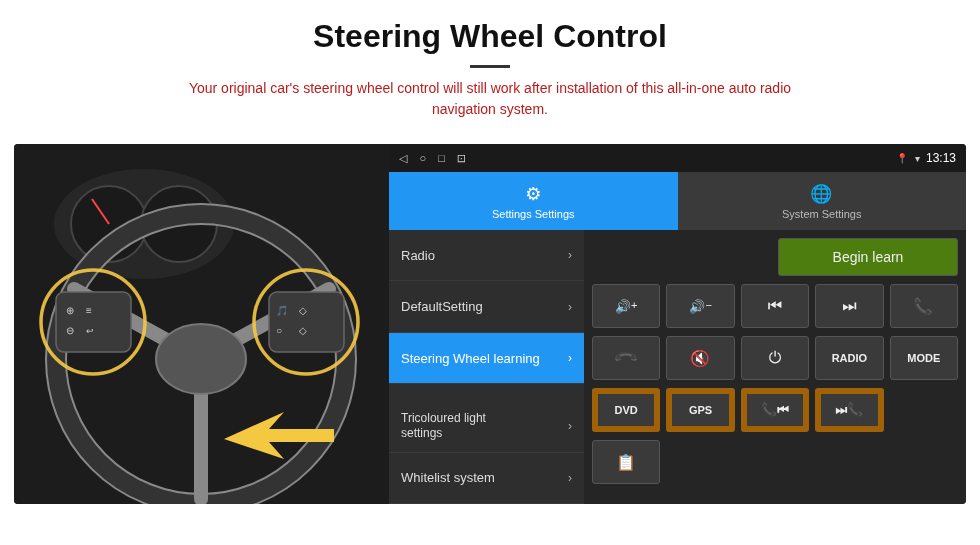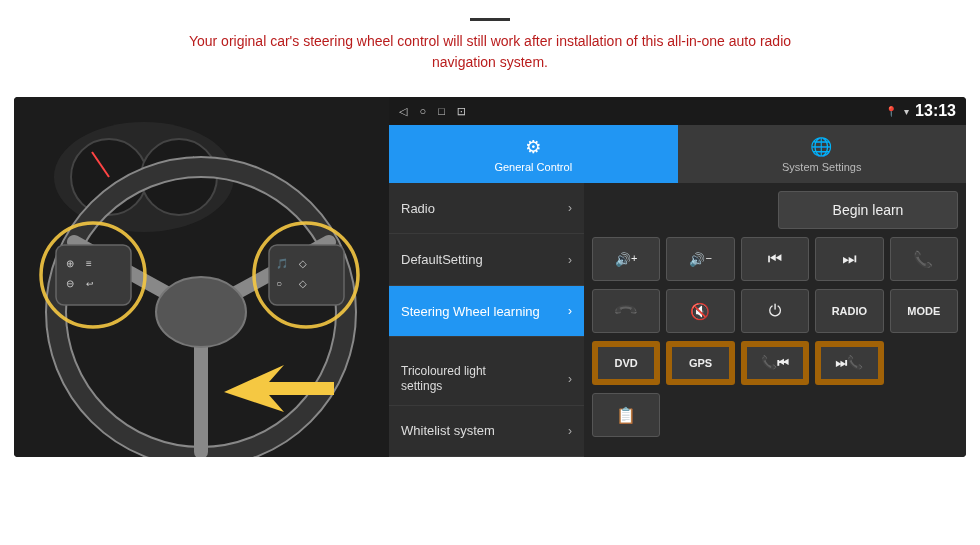--- a/index.html
+++ b/index.html
@@ -173,21 +173,21 @@
       gap: 8px;
     }
 
     
     .begin-learn-row {
       display: flex;
       align-items: center;
       justify-content: flex-end;
     }
     .begin-learn-btn {
-      background: #404040;
+      background: #4d7c0f;
       border: 1px solid #555;
       color: #eee;
       font-size: 14px;
       padding: 10px 28px;
       cursor: pointer;
       border-radius: 3px;
       width: 180px;
       text-align: center;
     }
 
@@ -244,20 +244,21 @@
     
     .sw-svg-wrapper {
       position: absolute;
       top: 0; left: 0; right: 0; bottom: 0;
     }
   </style>
 </head>
 <body>
 
 <div class="header">
+  <h1>Steering Wheel Control</h1>
   <div class="header-divider"></div>
   <p>Your original car's steering wheel control will still work after installation of this all-in-one auto radio navigation system.</p>
 </div>
 
 <div class="main-content">
 
   <div class="steering-wheel-panel">
     <div class="sw-svg-wrapper">
       <svg width="375" height="360" viewBox="0 0 375 360" xmlns="http://www.w3.org/2000/svg">
 
@@ -304,28 +305,28 @@
     <div class="status-bar">
       <div class="status-bar-left">
         <span class="status-icon">◁</span>
         <span class="status-icon">○</span>
         <span class="status-icon">□</span>
         <span class="status-icon">⊡</span>
       </div>
       <div class="status-bar-right">
         <span style="font-size:10px;">📍</span>
         <span style="font-size:10px;">▾</span>
-        <span style="font-size:16px;color:#fff;font-weight:bold;">13:13</span>
+        <span style="font-size:12px;color:#fff;font-weight:normal;">13:13</span>
       </div>
     </div>
 
     <div class="tab-bar">
       <div class="tab active">
         <span class="tab-icon">⚙</span>
-        <span>General Control</span>
+        <span>Settings Settings</span>
       </div>
       <div class="tab inactive">
         <span class="tab-icon">🌐</span>
         <span>System Settings</span>
       </div>
     </div>
 
     <div class="settings-area">
 
       <div class="menu-list">

